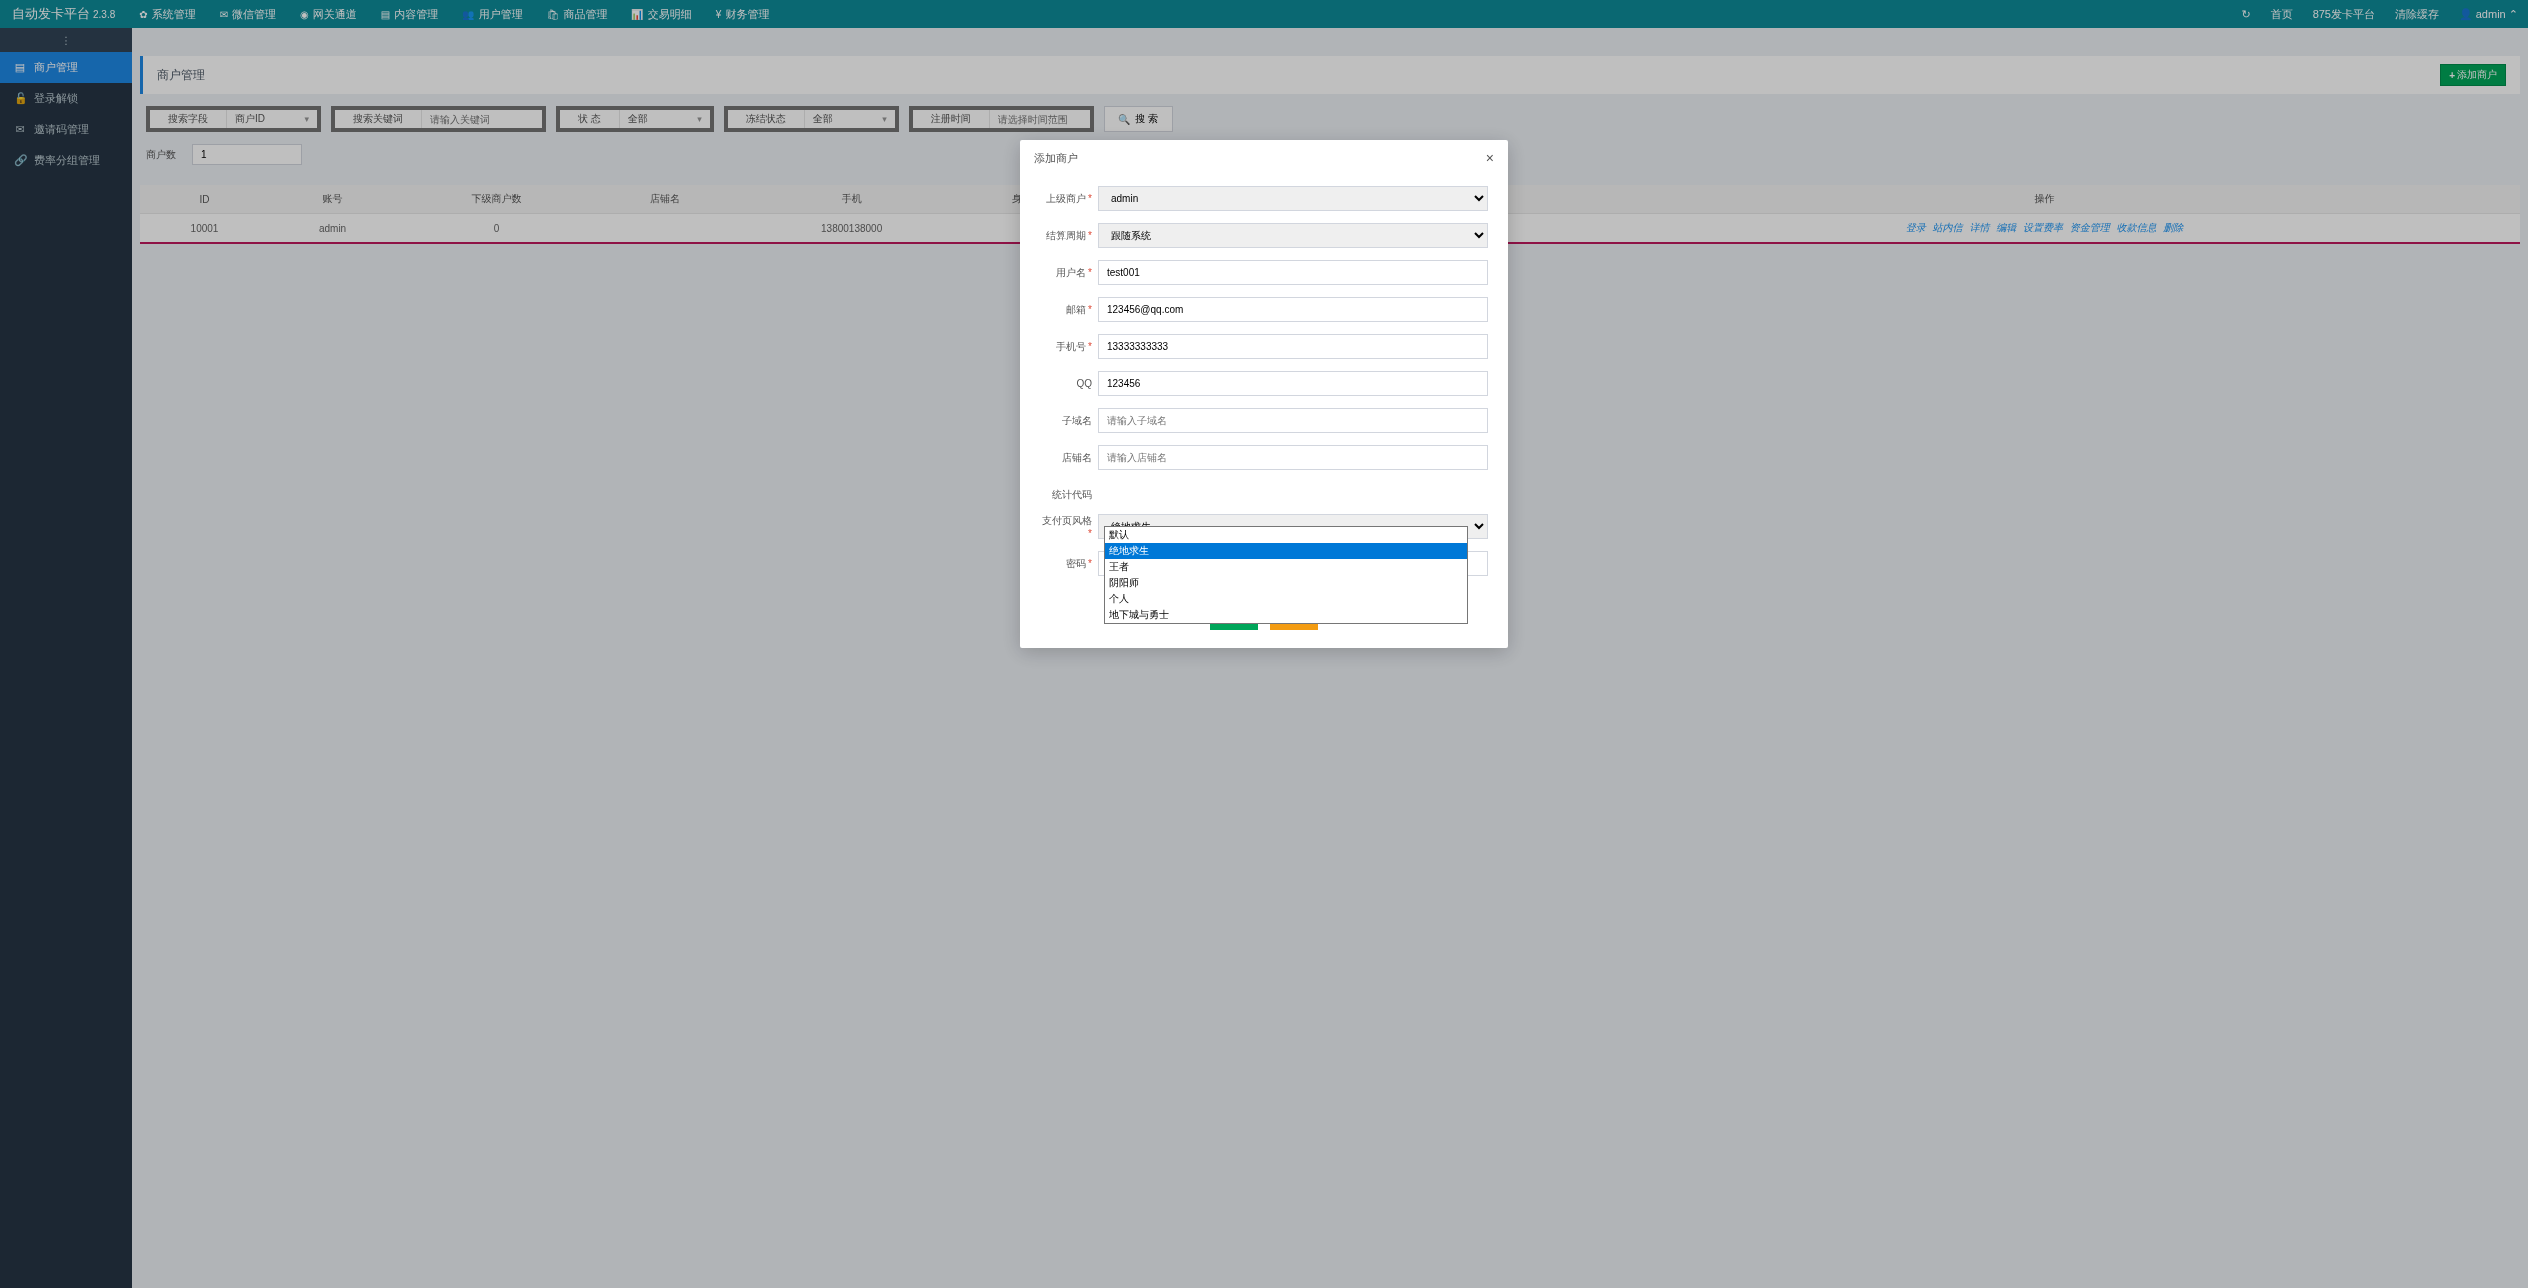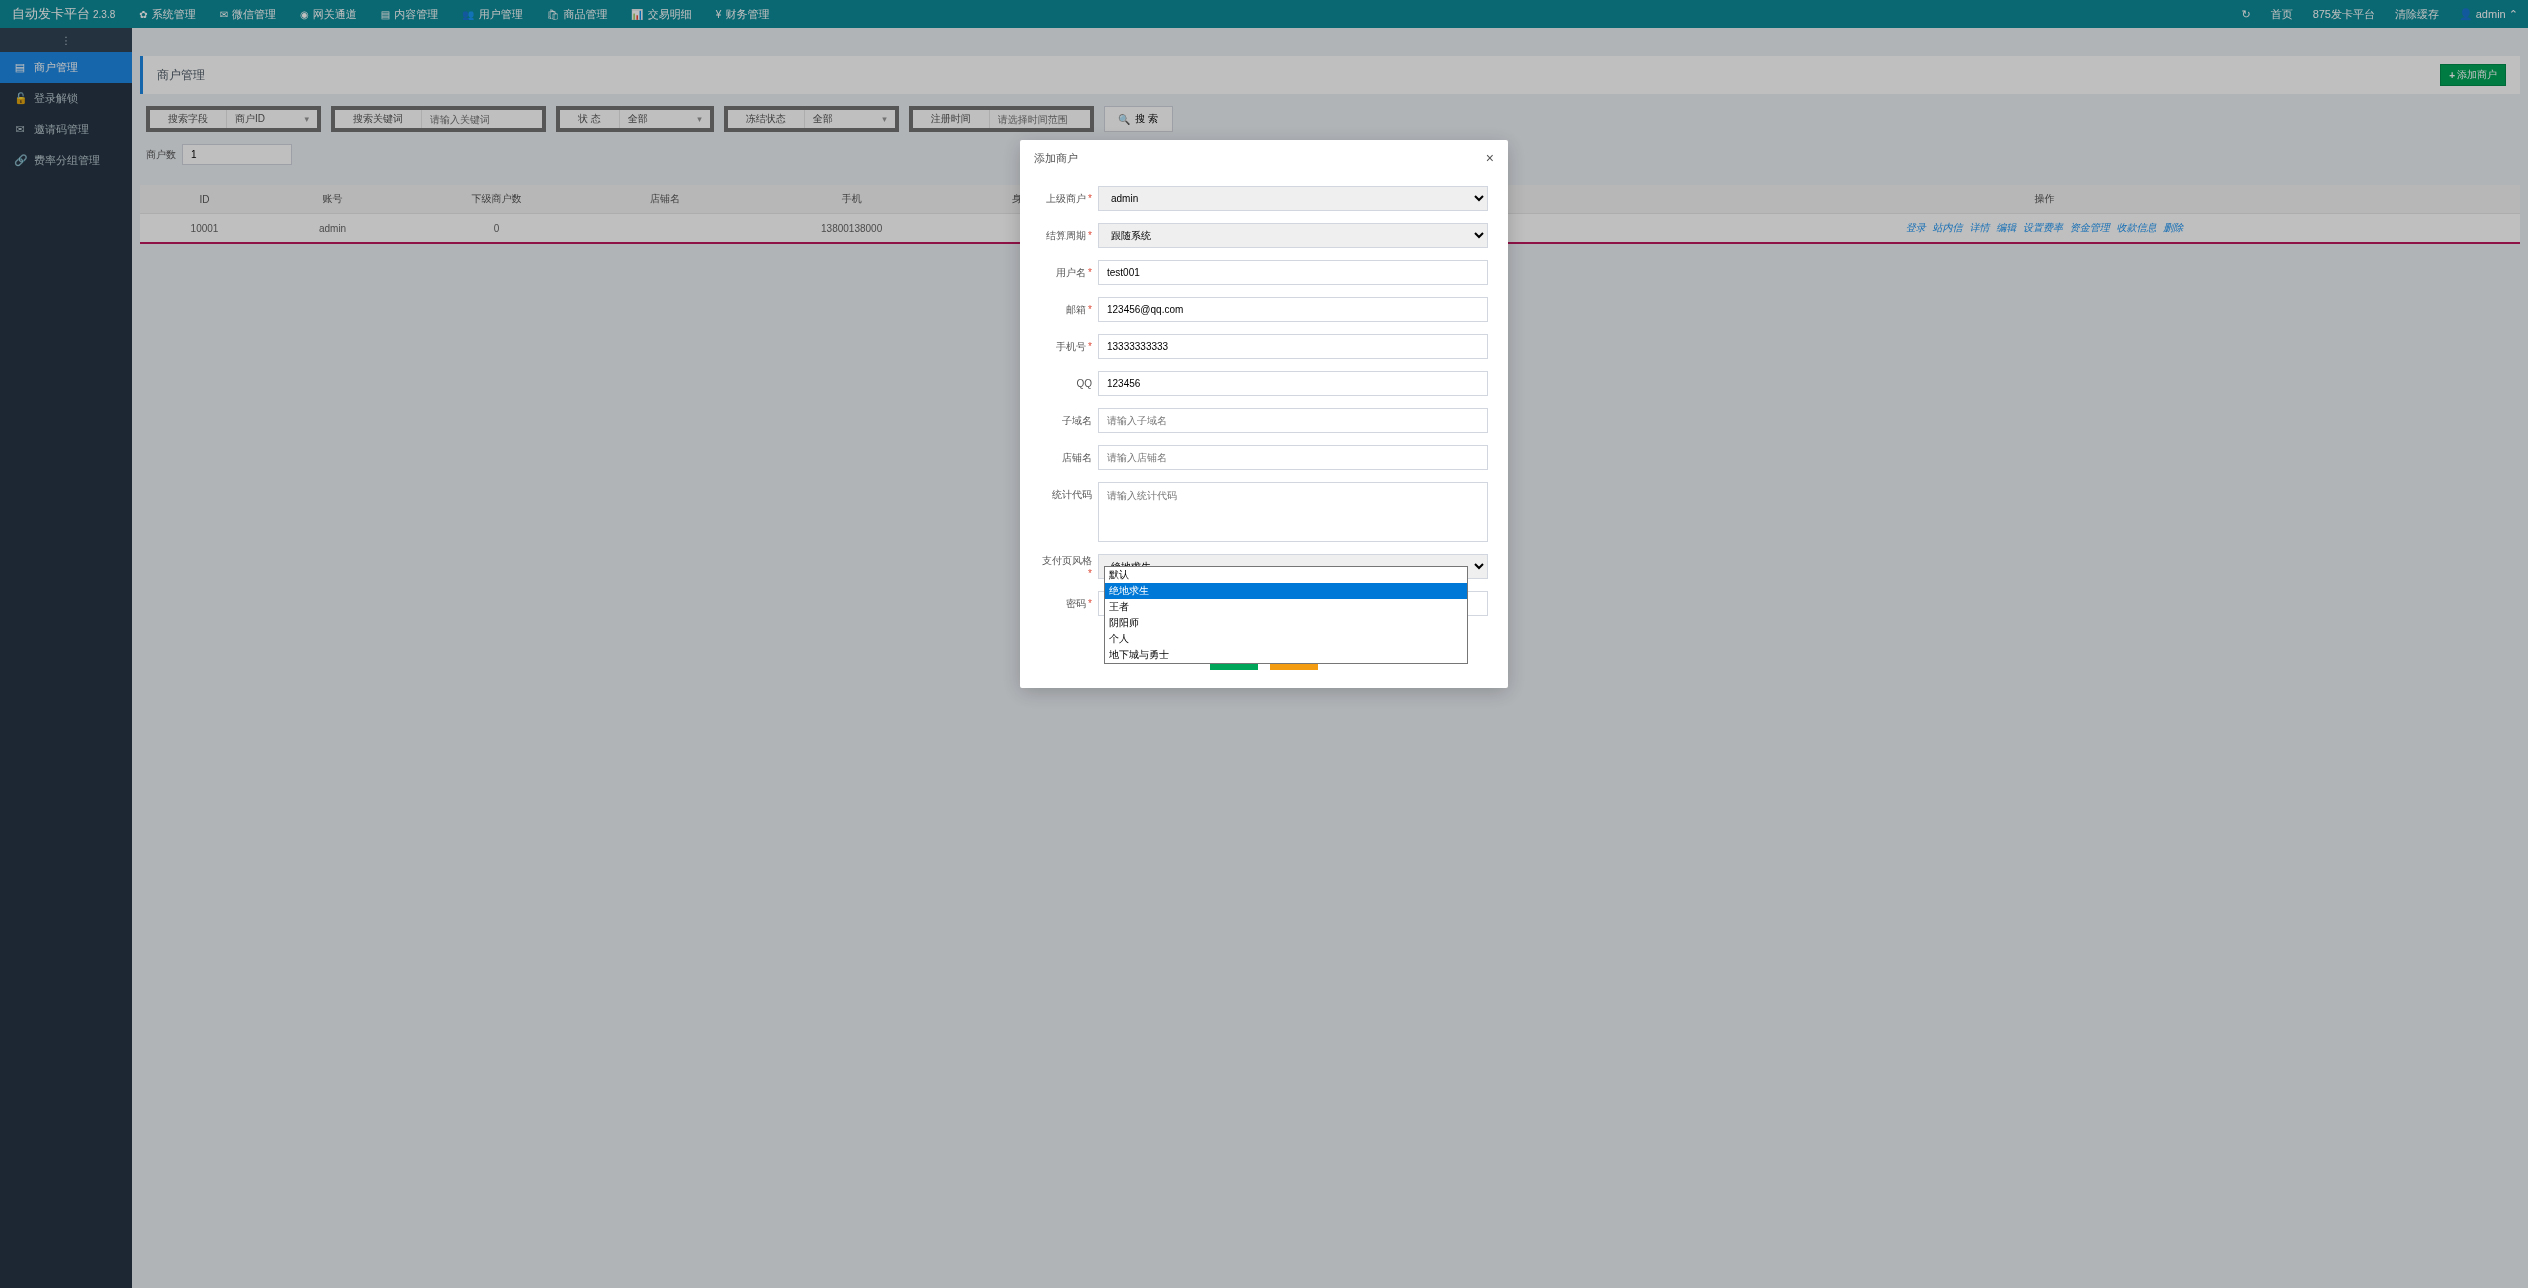--- a/index.html
+++ b/index.html
@@ -31,21 +31,21 @@
     
     .filters { padding: 12px 14px; display: flex; gap: 10px; flex-wrap: wrap; align-items: center; }
     .filter-group { display: flex; align-items: center; border: 4px solid #737373; background: #fff; height: 26px; }
     .filter-label { padding: 0 18px; font-size: 10px; color: #555; border-right: 1px solid #e7e7e7; display: flex; align-items: center; height: 100%; }
     .filter-input { border: none; padding: 0 8px; height: 100%; font-size: 10px; outline: none; width: 80px; }
     .filter-select { border: none; padding: 0 8px; height: 100%; font-size: 10px; outline: none; width: 90px; color: #555; appearance: none; background: #fff; position: relative; }
     .select-wrap { position: relative; display: flex; align-items: center; }
     .select-wrap::after { content: "▾"; position: absolute; right: 8px; pointer-events: none; color: #999; font-size: 9px; }
     .btn-search { border: 1px solid #d2d6de; background: #fff; padding: 0 14px; height: 26px; font-size: 10px; cursor: pointer; display: flex; align-items: center; gap: 4px; }
     
-    .count-row { padding: 0 14px 12px 14px; display: flex; align-items: center; gap: 6px; }
+    .count-row { padding: 0 14px 12px 14px; display: flex; align-items: center; gap: 16px; }
     .count-label { font-size: 10px; color: #555; }
     .count-input { border: 1px solid #d2d6de; padding: 4px 8px; width: 110px; font-size: 10px; background: #fff; }
     
     
     .table { width: calc(100% - 16px); margin: 8px 8px; border-collapse: collapse; font-size: 10px; }
     .table th { background: #f5f5f5; padding: 7px 6px; text-align: center; color: #555; font-weight: normal; border-bottom: 1px solid #e7e7e7; }
     .table td { background: #fff; padding: 7px 6px; text-align: center; color: #666; border-bottom: 2px solid #be185d; }
     .table .actions a { color: #2196f3; cursor: pointer; margin: 0 2px; font-style: italic; }
     
     
@@ -277,21 +277,20 @@
     <div class="form-row">
       <span class="form-label">子域名</span>
       <input class="form-control" placeholder="请输入子域名" style="">
     </div>
     <div class="form-row">
       <span class="form-label">店铺名</span>
       <input class="form-control" placeholder="请输入店铺名" style="">
     </div>
     <div class="form-row top">
       <span class="form-label top">统计代码</span>
-      <textarea class="form-control" placeholder="请输入统计代码" style=""></textarea>
     </div>
     <div class="form-row dropdown-open">
       <span class="form-label required">支付页风格</span>
       <select class="form-control select"><option>绝地求生</option></select>
       <div class="dropdown-list">
         <div class="dropdown-option">默认</div>
         <div class="dropdown-option highlighted">绝地求生</div>
         <div class="dropdown-option">王者</div>
         <div class="dropdown-option">阴阳师</div>
         <div class="dropdown-option">个人</div>

